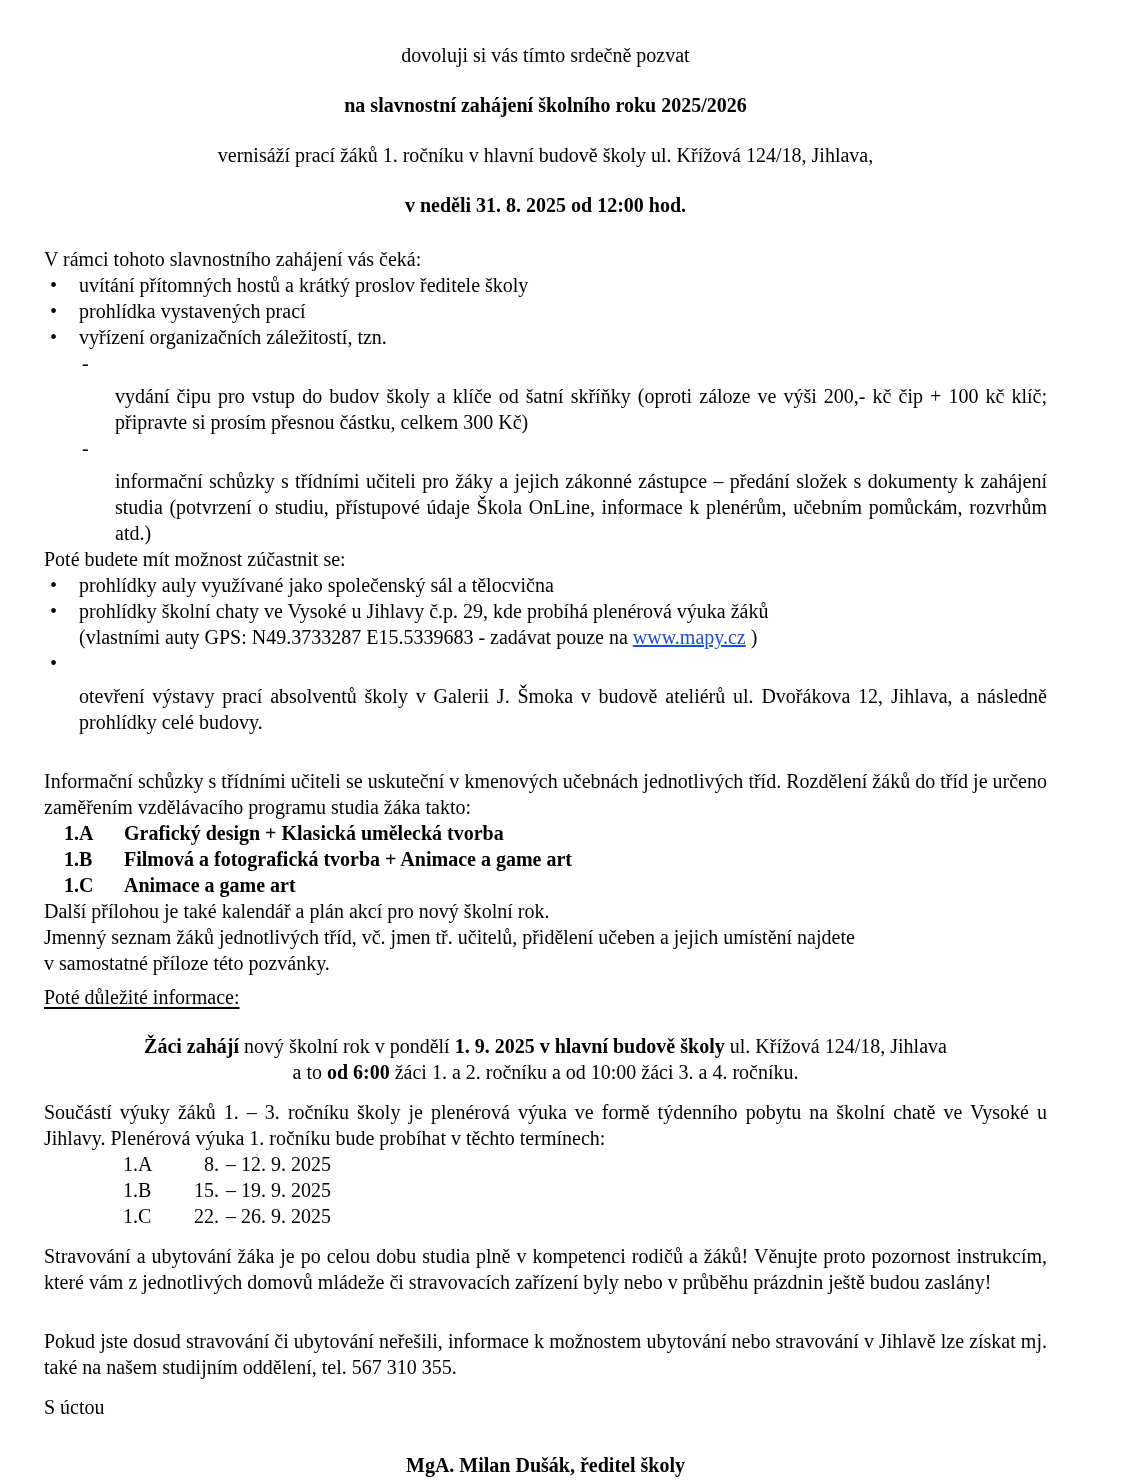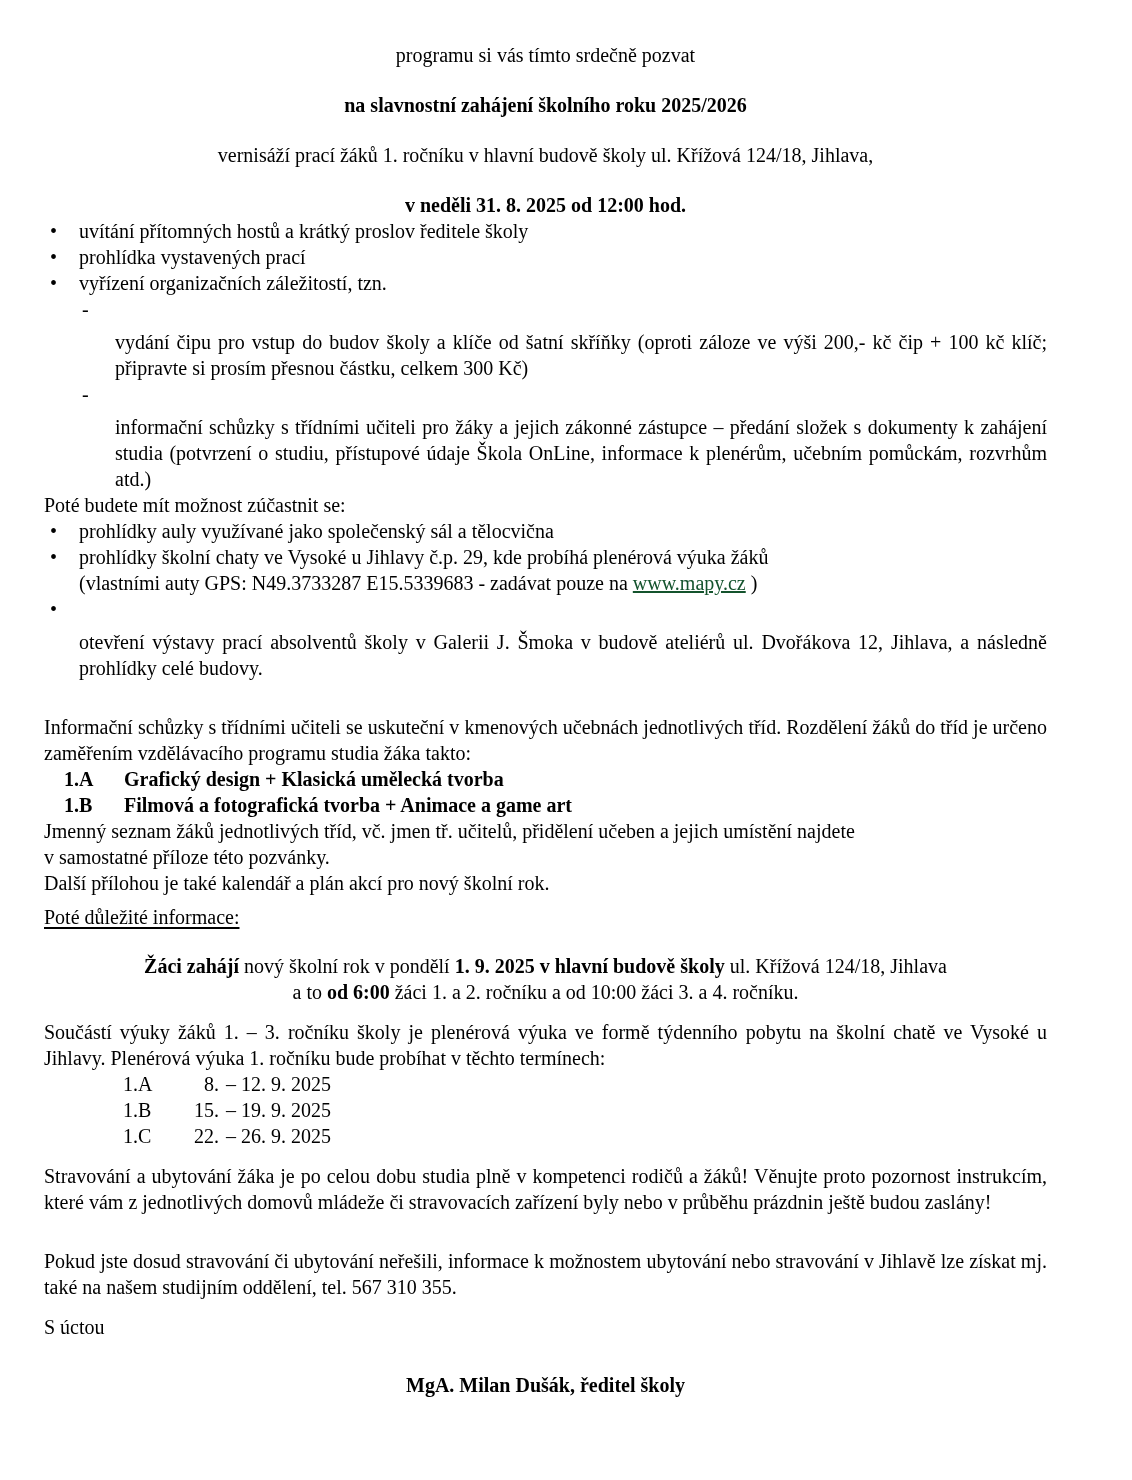--- a/index.html
+++ b/index.html
@@ -29,32 +29,33 @@
   
   .li.sub{padding-left:36px;}
   .li.sub .mk{flex:0 0 35px;padding-left:2px;}
   
   .cls{padding-left:20px;font-weight:bold;}
   .cls .cl{display:inline-block;width:60px;}
   
   .daterow{padding-left:79px;}
   .daterow .dl{display:inline-block;width:62px;}
   .daterow .dnum{display:inline-block;width:34px;text-align:right;margin-right:7px;}
-  a.link{color:#14532d;text-decoration:underline;cursor:pointer;}
+  a.link{color:#1d4ed8;text-decoration:underline;cursor:pointer;}
 </style>
 </head>
 <body>
 
 <div class="page">
 
-  <p class="c hline">programu si vás tímto srdečně pozvat</p>
+  <p class="c hline">dovoluji si vás tímto srdečně pozvat</p>
   <p class="c hline b">na slavnostní zahájení školního roku 2025/2026</p>
   <p class="c hline">vernisáží prací žáků 1. ročníku v hlavní budově školy ul. Křížová 124/18, Jihlava,</p>
   <p class="c b">v neděli 31. 8. 2025 od 12:00 hod.</p>
 
+  <p class="mt28">V rámci tohoto slavnostního zahájení vás čeká:</p>
 
   <div class="li">
     <span class="mk">•</span>
     <div class="lt">uvítání přítomných hostů a krátký proslov ředitele školy</div>
   </div>
   <div class="li">
     <span class="mk">•</span>
     <div class="lt">prohlídka vystavených prací</div>
   </div>
   <div class="li">
@@ -90,26 +91,29 @@
   </div>
 
   <p class="mt26 just">Informační schůzky s třídními učiteli se uskuteční v kmenových učebnách jednotlivých tříd. Rozdělení žáků do tříd je určeno zaměřením vzdělávacího programu studia žáka takto:</p>
 
   <div class="cls">
     <span class="cl">1.A</span><span>Grafický design + Klasická umělecká tvorba</span>
   </div>
   <div class="cls">
     <span class="cl">1.B</span><span>Filmová a fotografická tvorba +  Animace a game art</span>
   </div>
+  <div class="cls">
+    <span class="cl">1.C</span><span>Animace a game art</span>
+  </div>
 
+  <p>Další přílohou je také kalendář a plán akcí pro nový školní rok.</p>
   <p>
     <span>Jmenný seznam žáků jednotlivých tříd, vč. jmen tř. učitelů, přidělení učeben a jejich umístění najdete</span><br>
     <span>v samostatné příloze této pozvánky.</span>
   </p>
-  <p>Další přílohou je také kalendář a plán akcí pro nový školní rok.</p>
 
   <p class="mt8"><span class="ul">Poté důležité informace:</span></p>
 
   <p class="c mt24"><span class="b">Žáci zahájí</span><span> nový školní rok v pondělí </span><span class="b">1. 9. 2025 v hlavní budově školy</span><span> ul. Křížová 124/18, Jihlava</span></p>
   <p class="c"><span>a to </span><span class="b">od 6:00</span><span> žáci 1. a 2. ročníku a od 10:00 žáci 3. a 4. ročníku.</span></p>
 
   <p class="mt14 just">Součástí výuky žáků 1. – 3. ročníku školy je plenérová výuka ve formě týdenního pobytu na školní chatě ve Vysoké u Jihlavy. Plenérová výuka 1. ročníku bude probíhat v těchto termínech:</p>
 
   <div class="daterow">
     <span class="dl">1.A</span><span class="dnum">8.</span><span>– 12. 9. 2025</span>

